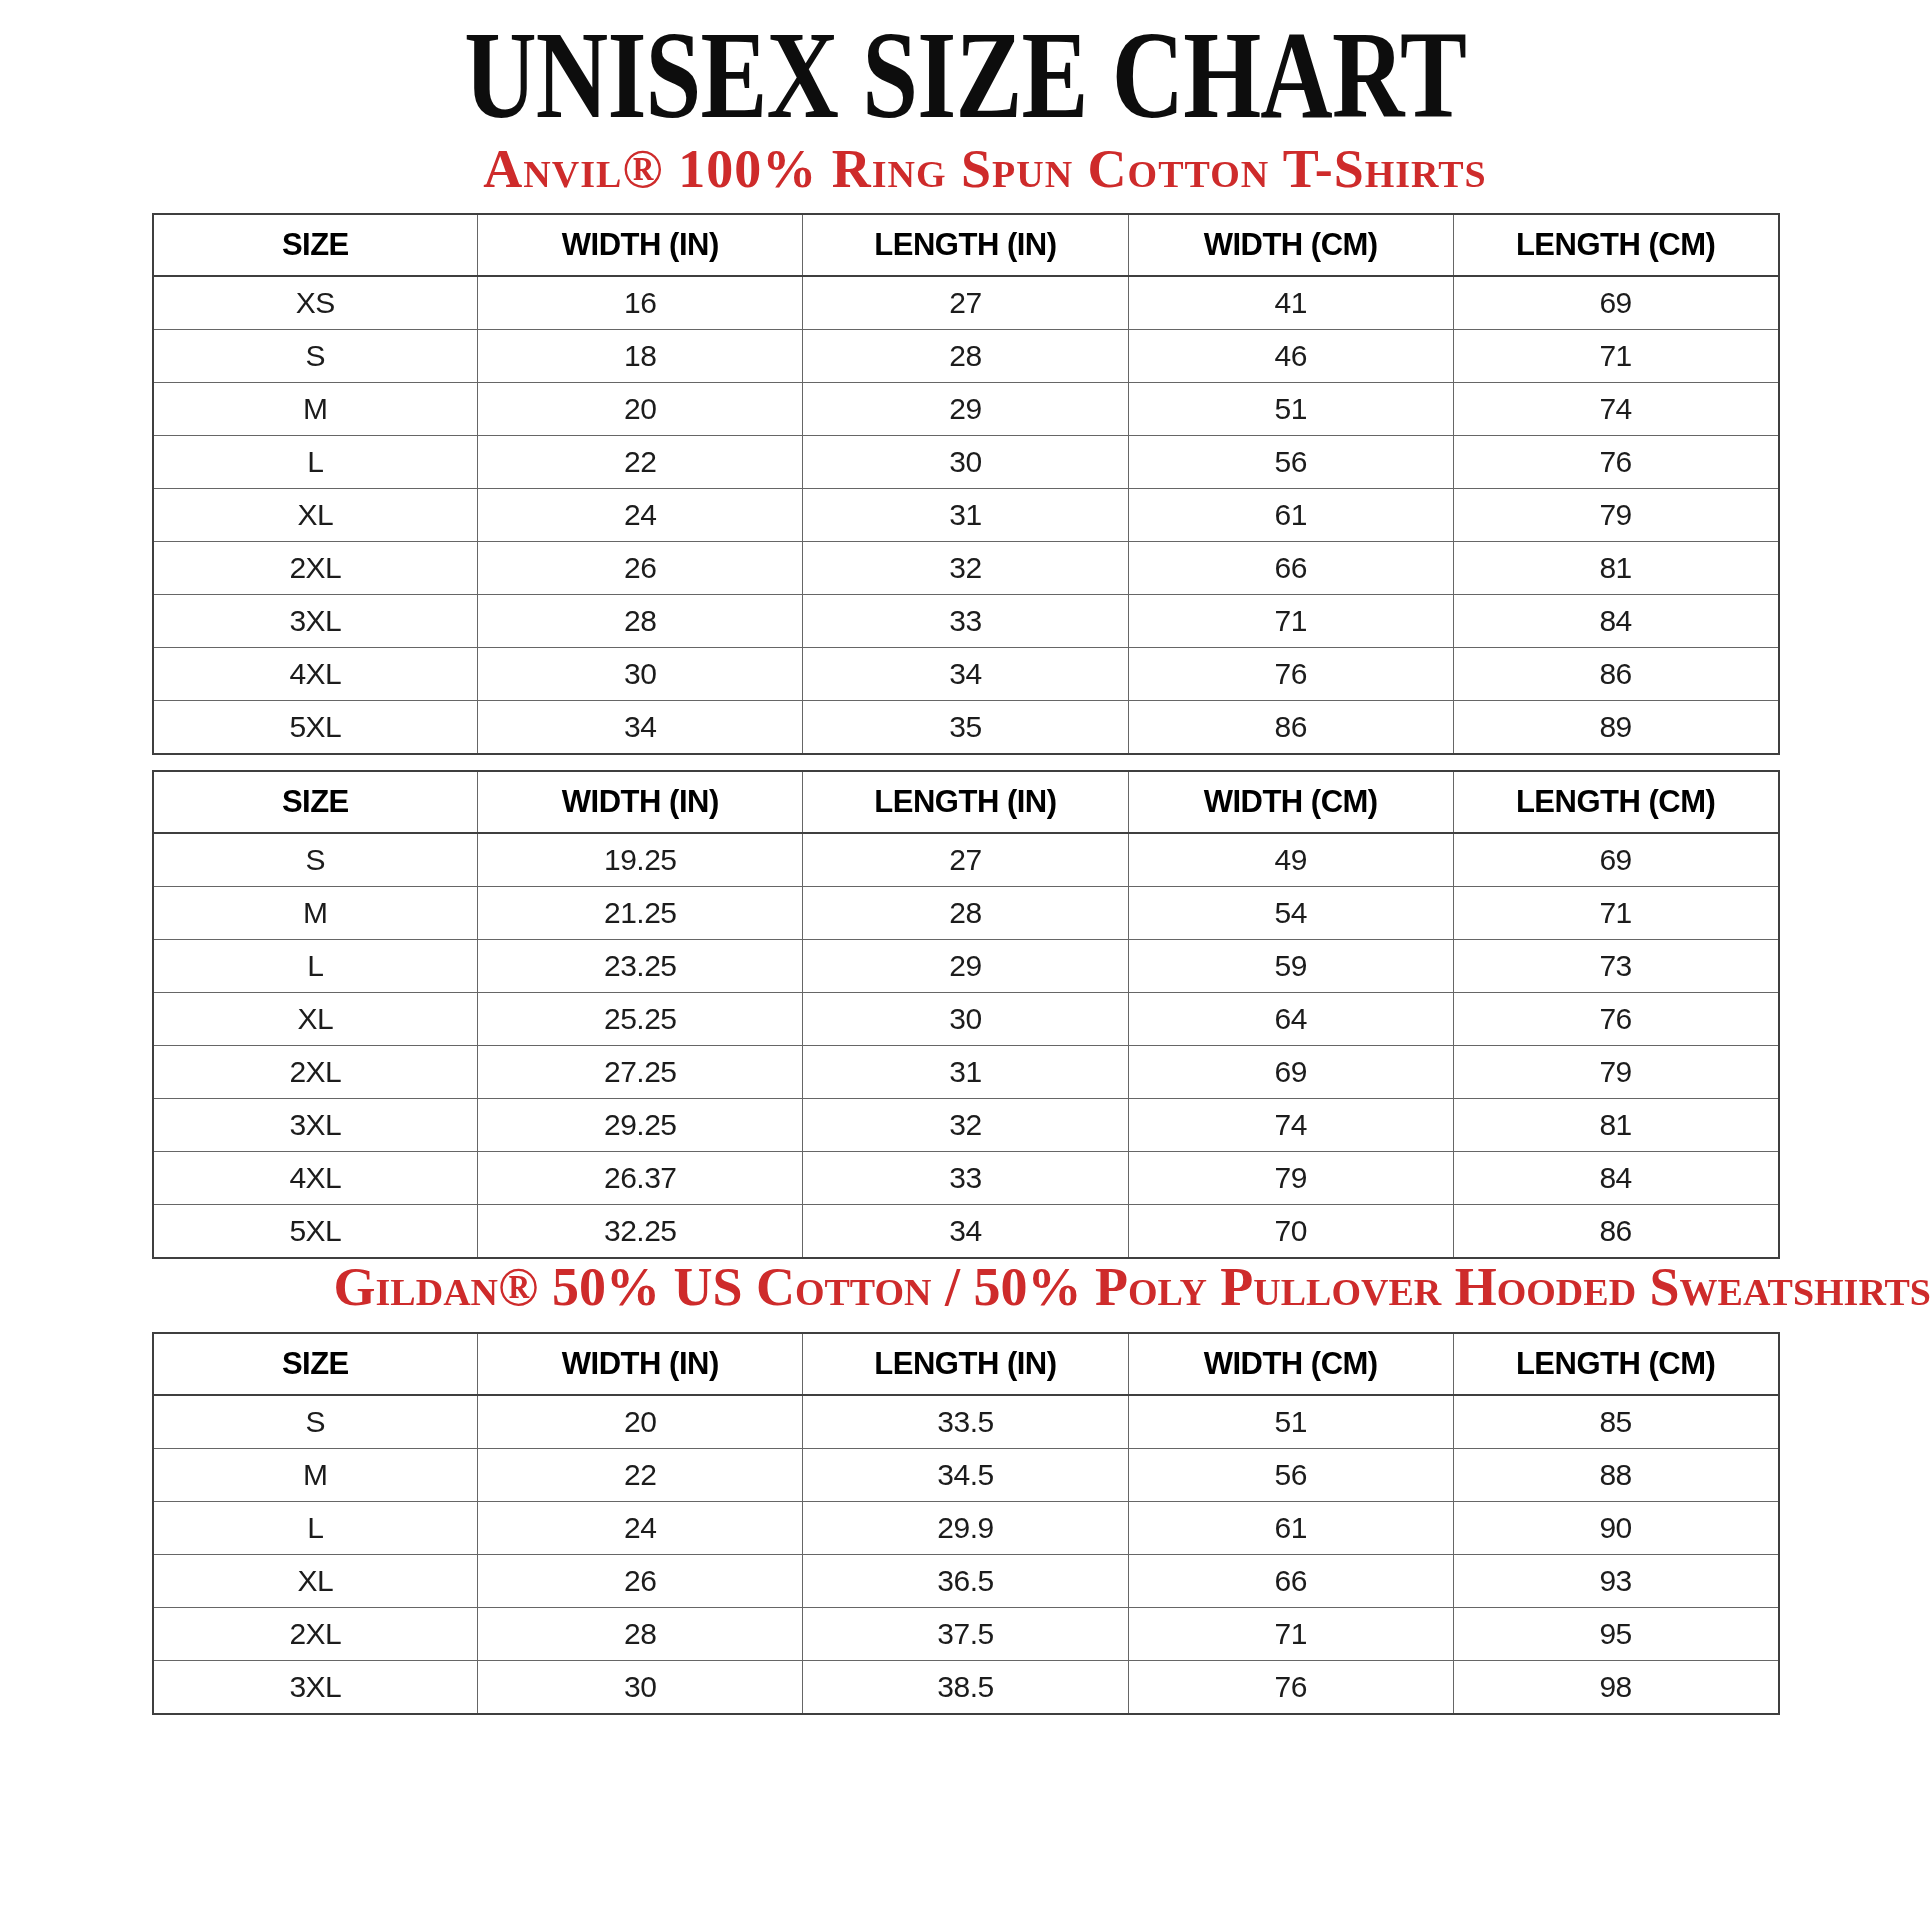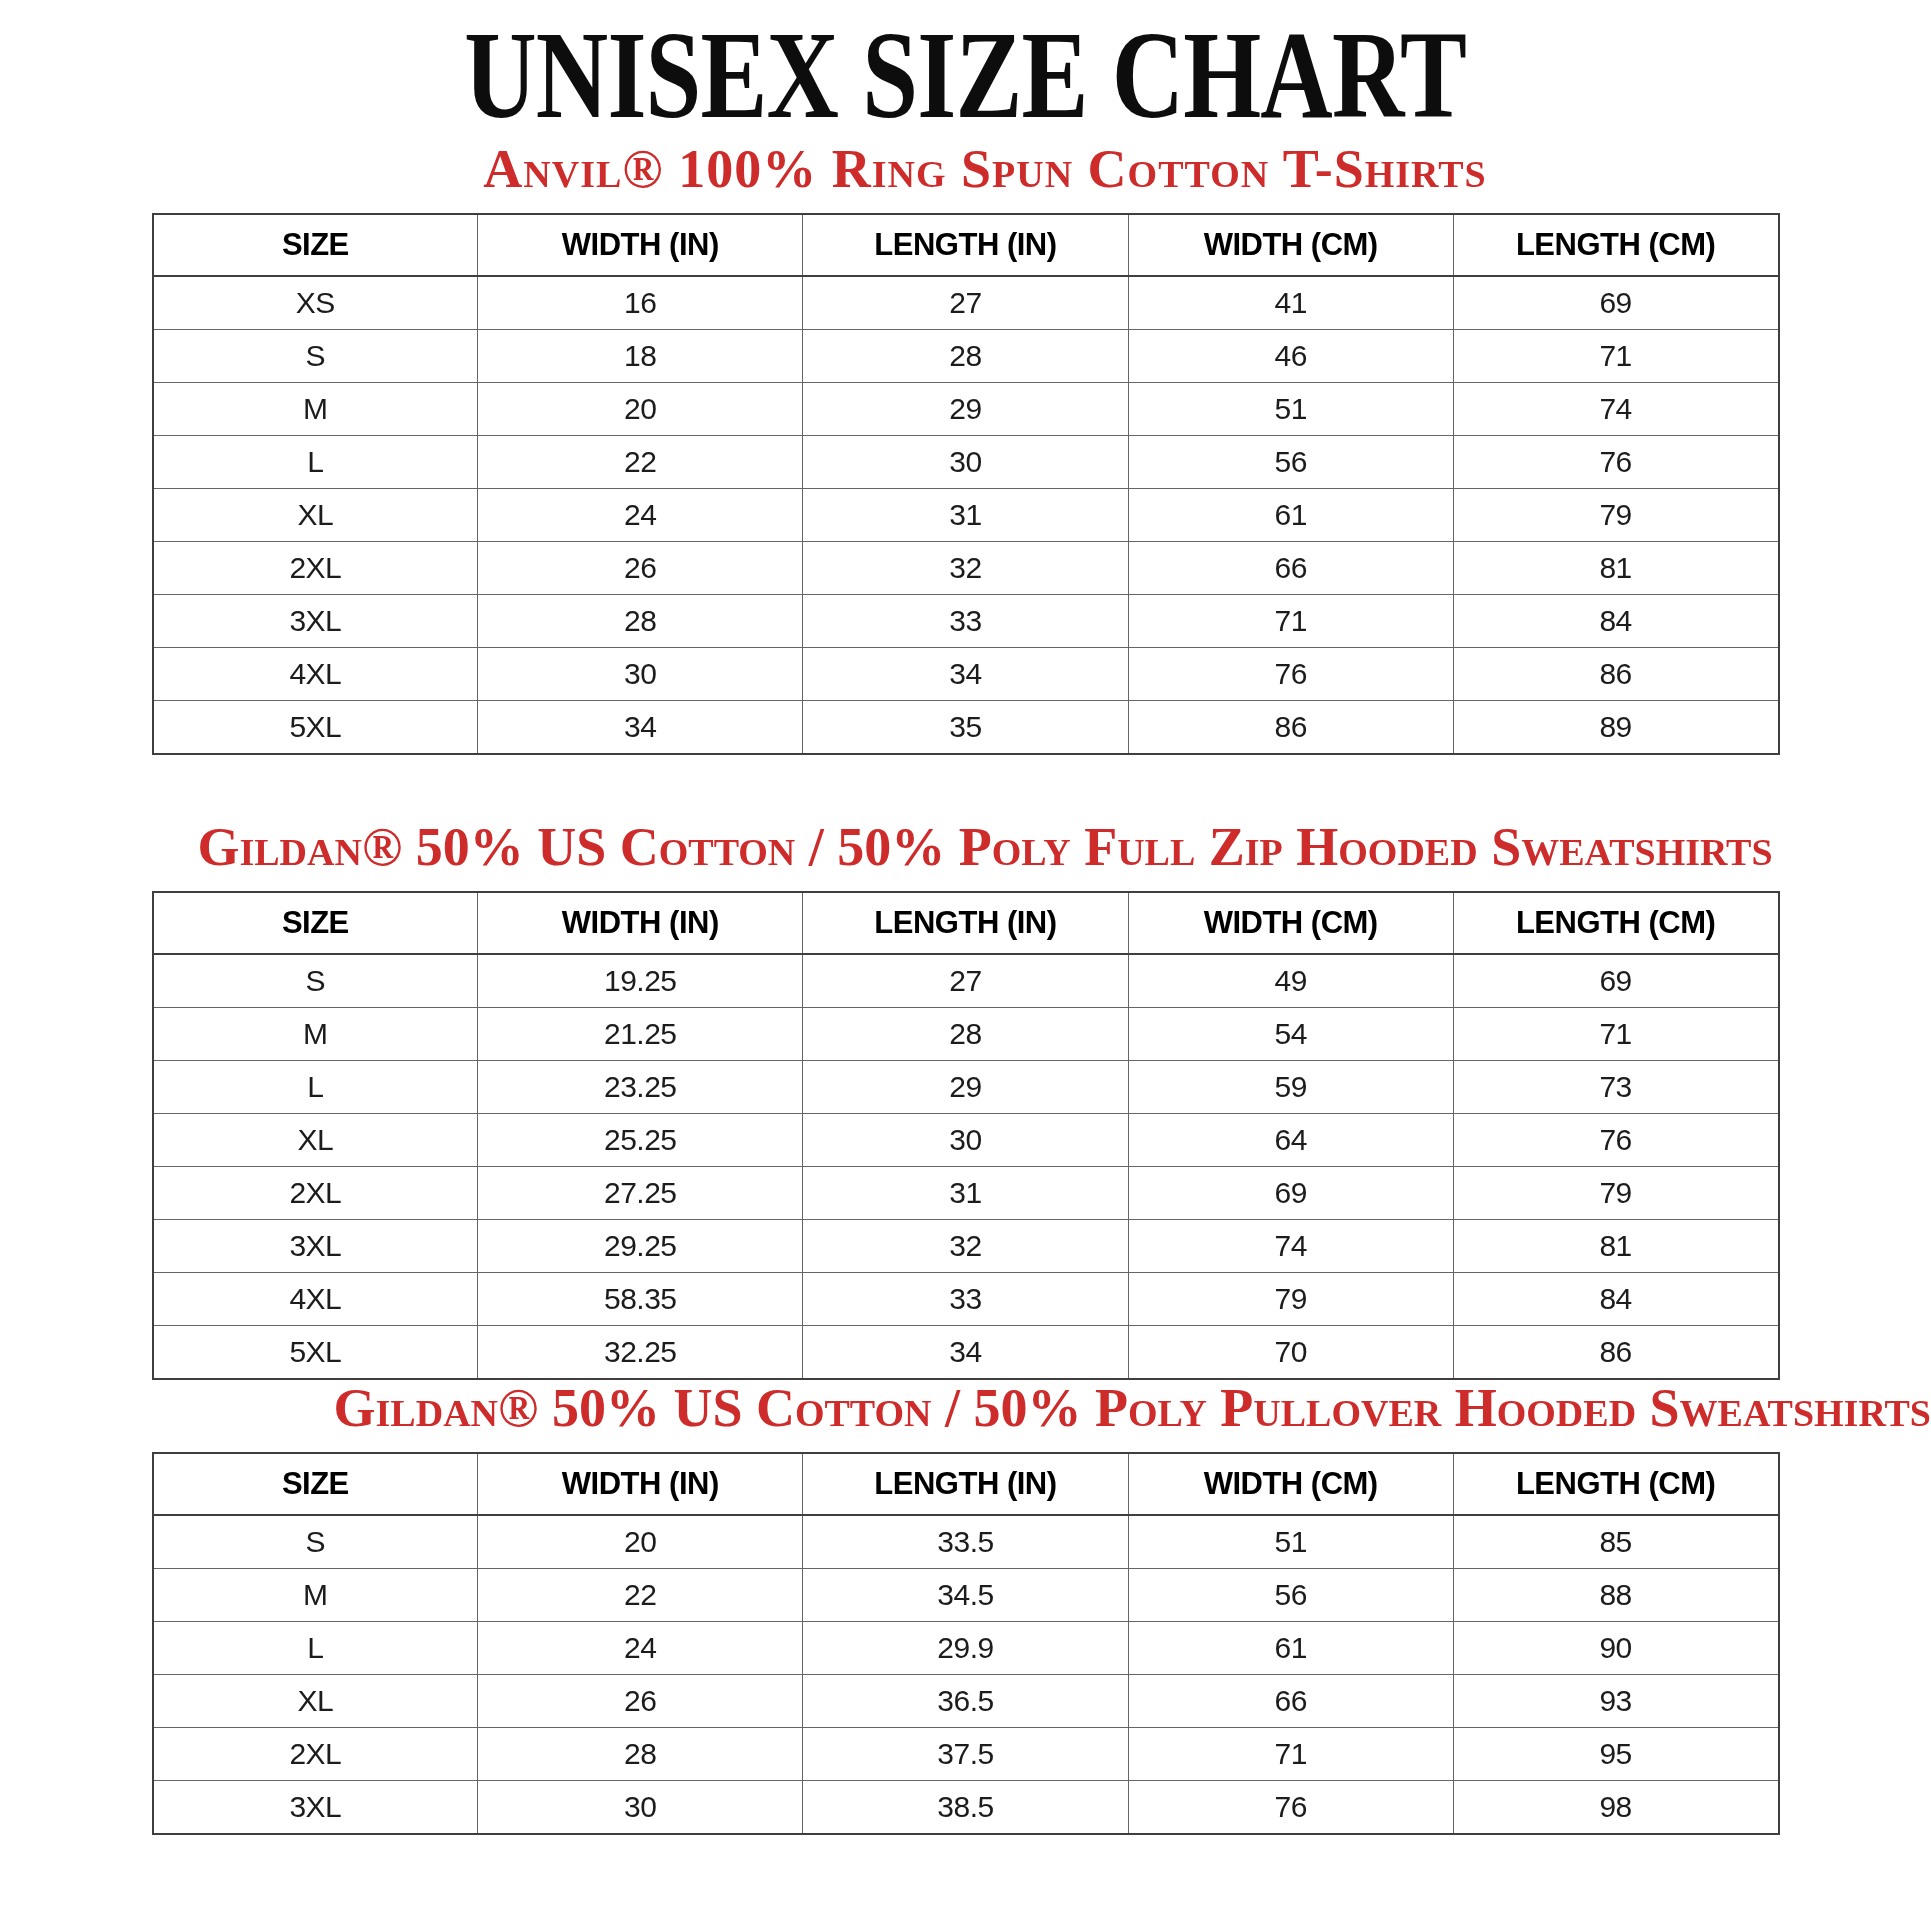--- a/index.html
+++ b/index.html
@@ -157,21 +157,20 @@
             <td>34</td>
             <td>35</td>
             <td>86</td>
             <td>89</td>
           </tr>
         </tbody>
     </table>
   </section>
 
   <section class="section-2">
-    <h2 class="section-heading">Gildan® 50% US Cotton / 50% Poly Full Zip Hooded Sweatshirts</h2>
     <table class="size-table">
       <thead>
           <tr>
             <th>SIZE</th>
             <th>WIDTH (IN)</th>
             <th>LENGTH (IN)</th>
             <th>WIDTH (CM)</th>
             <th>LENGTH (CM)</th>
           </tr>
         </thead>
@@ -213,21 +212,21 @@
           </tr>
           <tr>
             <td>3XL</td>
             <td>29.25</td>
             <td>32</td>
             <td>74</td>
             <td>81</td>
           </tr>
           <tr>
             <td>4XL</td>
-            <td>58.35</td>
+            <td>26.37</td>
             <td>33</td>
             <td>79</td>
             <td>84</td>
           </tr>
           <tr>
             <td>5XL</td>
             <td>32.25</td>
             <td>34</td>
             <td>70</td>
             <td>86</td>

